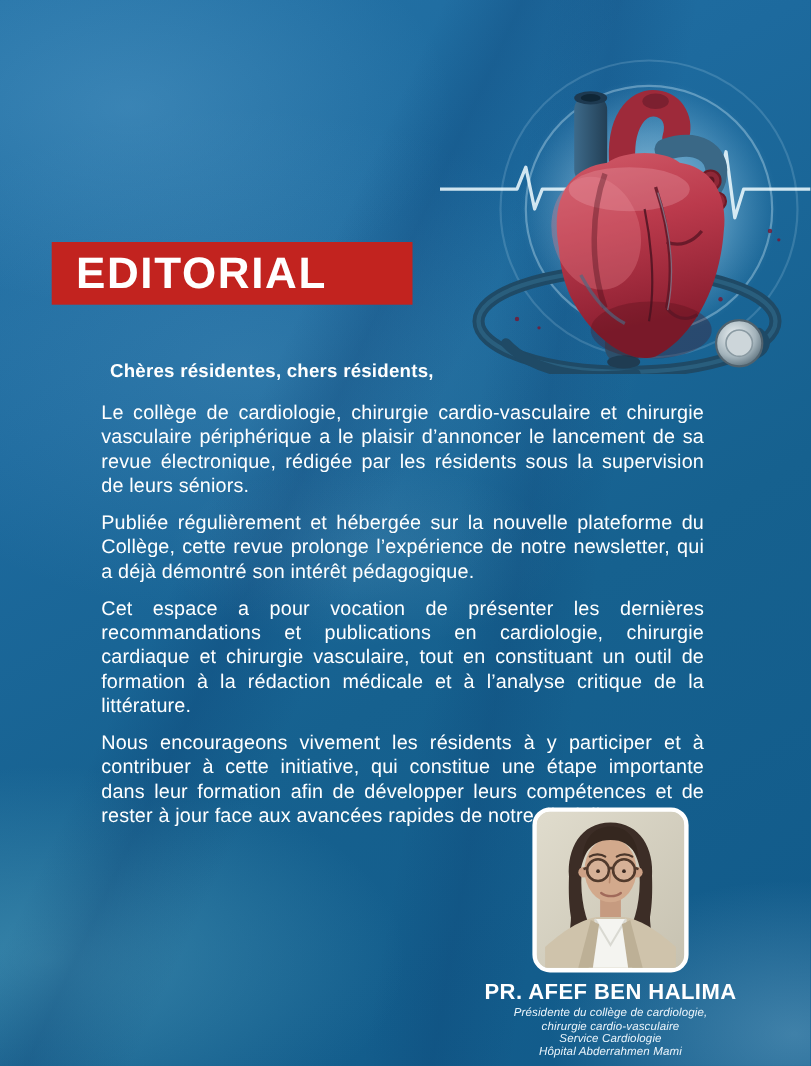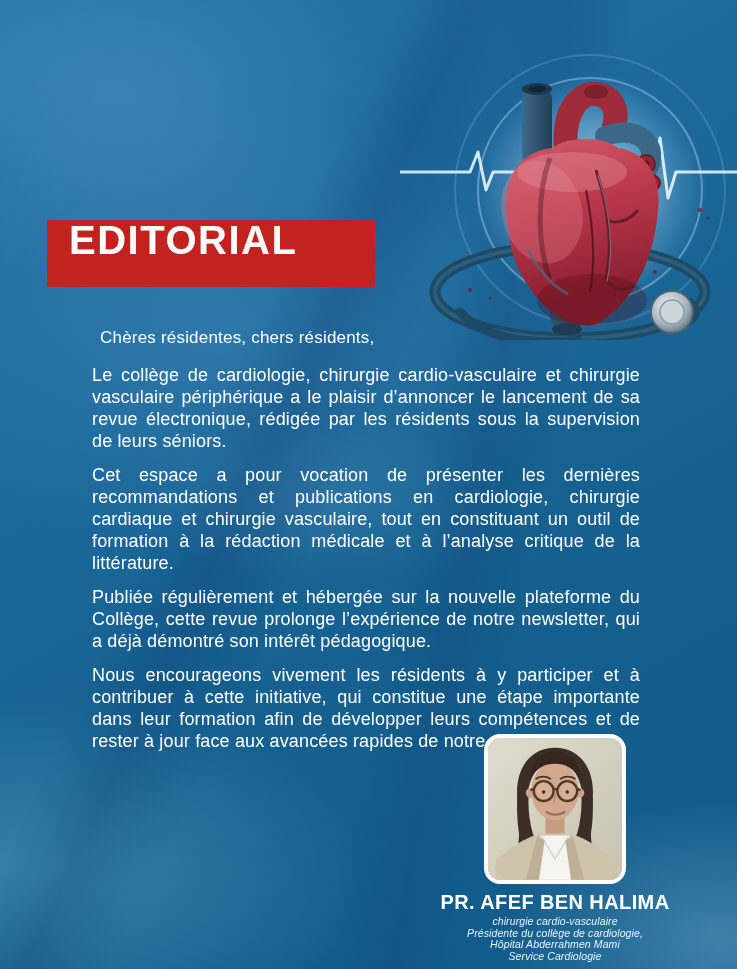--- a/index.html
+++ b/index.html
@@ -19,33 +19,33 @@
   }
   .streaks{
     position:absolute;inset:0;pointer-events:none;
     background:
       linear-gradient(115deg, transparent 34%, rgba(8,55,105,0.25) 40%, transparent 48%),
       linear-gradient(100deg, transparent 55%, rgba(8,50,100,0.18) 62%, transparent 70%),
       radial-gradient(ellipse 260px 120px at 45% 52%, rgba(190,225,245,0.10), transparent 70%);
   }
   .heart-art{position:absolute;left:400px;top:40px;width:337px;height:300px;}
   .banner{
-    position:absolute;left:47px;top:220px;width:328px;height:67px;
-    display:flex;align-items:flex-start;
+    position:absolute;left:47px;top:220px;width:328px;height:57px;
+    display:flex;align-items:center;
     background:var(--banner-red,#c2231f);
   }
   .banner span{
     color:#ffffff;font-weight:700;font-size:40px;letter-spacing:1.5px;
     padding-left:22px;line-height:1;
   }
   .content{
     position:absolute;left:92px;top:328px;width:548px;color:#ffffff;
   }
   .greeting{
-    margin:0 0 16px 8px;font-size:17px;font-weight:400;letter-spacing:0.2px;
+    margin:0 0 16px 8px;font-size:17px;font-weight:700;letter-spacing:0.2px;
   }
   .para{
     margin:0 0 12px 0;font-size:18px;line-height:22px;text-align:justify;
     letter-spacing:0.15px;
   }
   .author-block{
     position:absolute;left:430px;top:734px;width:250px;text-align:center;color:#ffffff;
   }
   .photo-frame{
     width:142px;height:150px;margin:0 auto;box-sizing:border-box;
@@ -143,22 +143,22 @@
     </g>
   </svg>
 
   <div class="banner" style="background: rgb(194, 35, 31);">
     <span>EDITORIAL</span>
   </div>
 
   <div class="content">
     <p class="greeting">Chères résidentes, chers résidents,</p>
     <p class="para">Le collège de cardiologie, chirurgie cardio-vasculaire et chirurgie vasculaire périphérique a le plaisir d’annoncer le lancement de sa revue électronique, rédigée par les résidents sous la supervision de leurs séniors.</p>
+    <p class="para">Publiée régulièrement et hébergée sur la nouvelle plateforme du Collège, cette revue prolonge l’expérience de notre newsletter, qui a déjà démontré son intérêt pédagogique.</p>
     <p class="para">Cet espace a pour vocation de présenter les dernières recommandations et publications en cardiologie, chirurgie cardiaque et chirurgie vasculaire, tout en constituant un outil de formation à la rédaction médicale et à l’analyse critique de la littérature.</p>
-    <p class="para">Publiée régulièrement et hébergée sur la nouvelle plateforme du Collège, cette revue prolonge l’expérience de notre newsletter, qui a déjà démontré son intérêt pédagogique.</p>
     <p class="para">Nous encourageons vivement les résidents à y participer et à contribuer à cette initiative, qui constitue une étape importante dans leur formation afin de développer leurs compétences et de rester à jour face aux avancées rapides de notre discipline.</p>
   </div>
 
   <div class="author-block">
     <div class="photo-frame">
       <svg viewBox="0 0 142 150" aria-hidden="true">
         <defs>
           <linearGradient id="bgP" x1="0" y1="0" x2="1" y2="1">
             <stop offset="0%" stop-color="#e0dccd"></stop>
             <stop offset="100%" stop-color="#c7c2b1"></stop>
@@ -185,19 +185,19 @@
         <path d="M48,54 L45,55 M95,54 L98,55" stroke="#513a2c" stroke-width="2.5"></path>
         <circle cx="59" cy="57" r="1.8" fill="#3a2a22"></circle>
         <circle cx="84" cy="57" r="1.8" fill="#3a2a22"></circle>
         <path d="M71,58 L70,68" stroke="#b88a6e" stroke-width="1.5" stroke-linecap="round"></path>
         <path d="M62,78 C67,82 76,82 81,78" fill="none" stroke="#a06a5a" stroke-width="2.2" stroke-linecap="round"></path>
         <path d="M44,44 C46,22 58,14 71,14 C84,14 96,22 98,44 C90,31 82,27 71,27 C60,27 52,31 44,44 Z" fill="#35271f"></path>
       </svg>
     </div>
     <div class="author-name">PR. AFEF BEN HALIMA</div>
     <div class="author-titles">
+      <div>Présidente du collège de cardiologie,</div>
       <div>chirurgie cardio-vasculaire</div>
-      <div>Présidente du collège de cardiologie,</div>
+      <div>Service Cardiologie</div>
       <div>Hôpital Abderrahmen Mami</div>
-      <div>Service Cardiologie</div>
     </div>
   </div>
 </div>
 
 </body></html>

